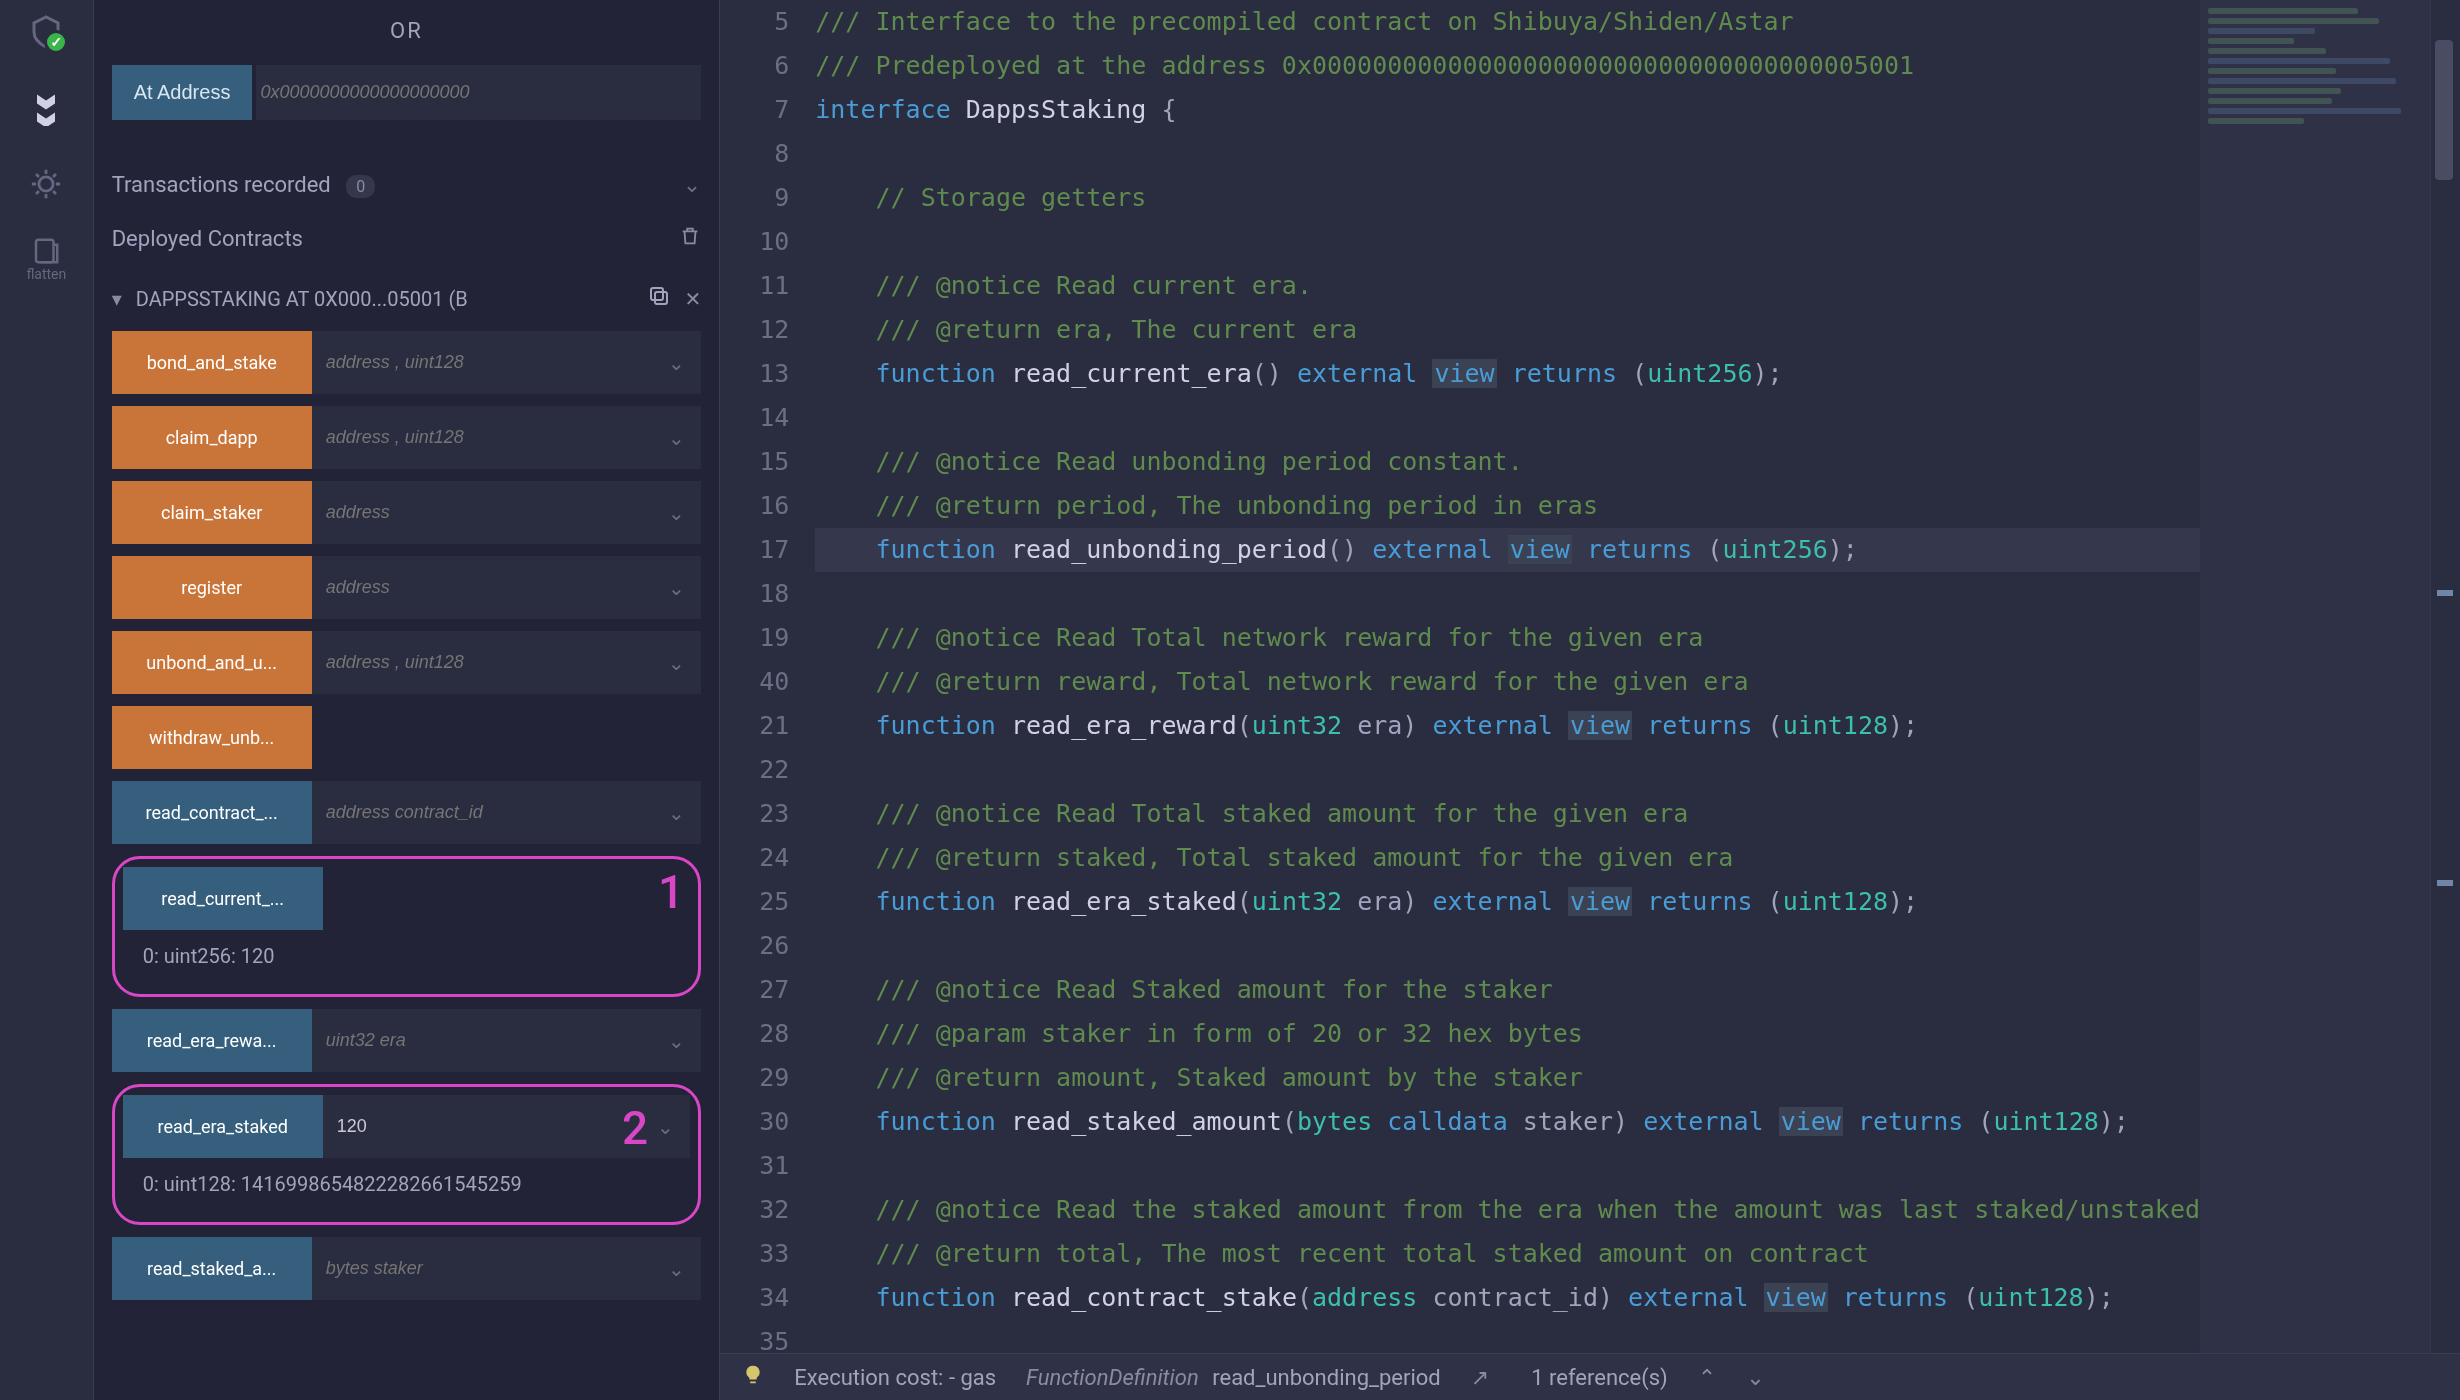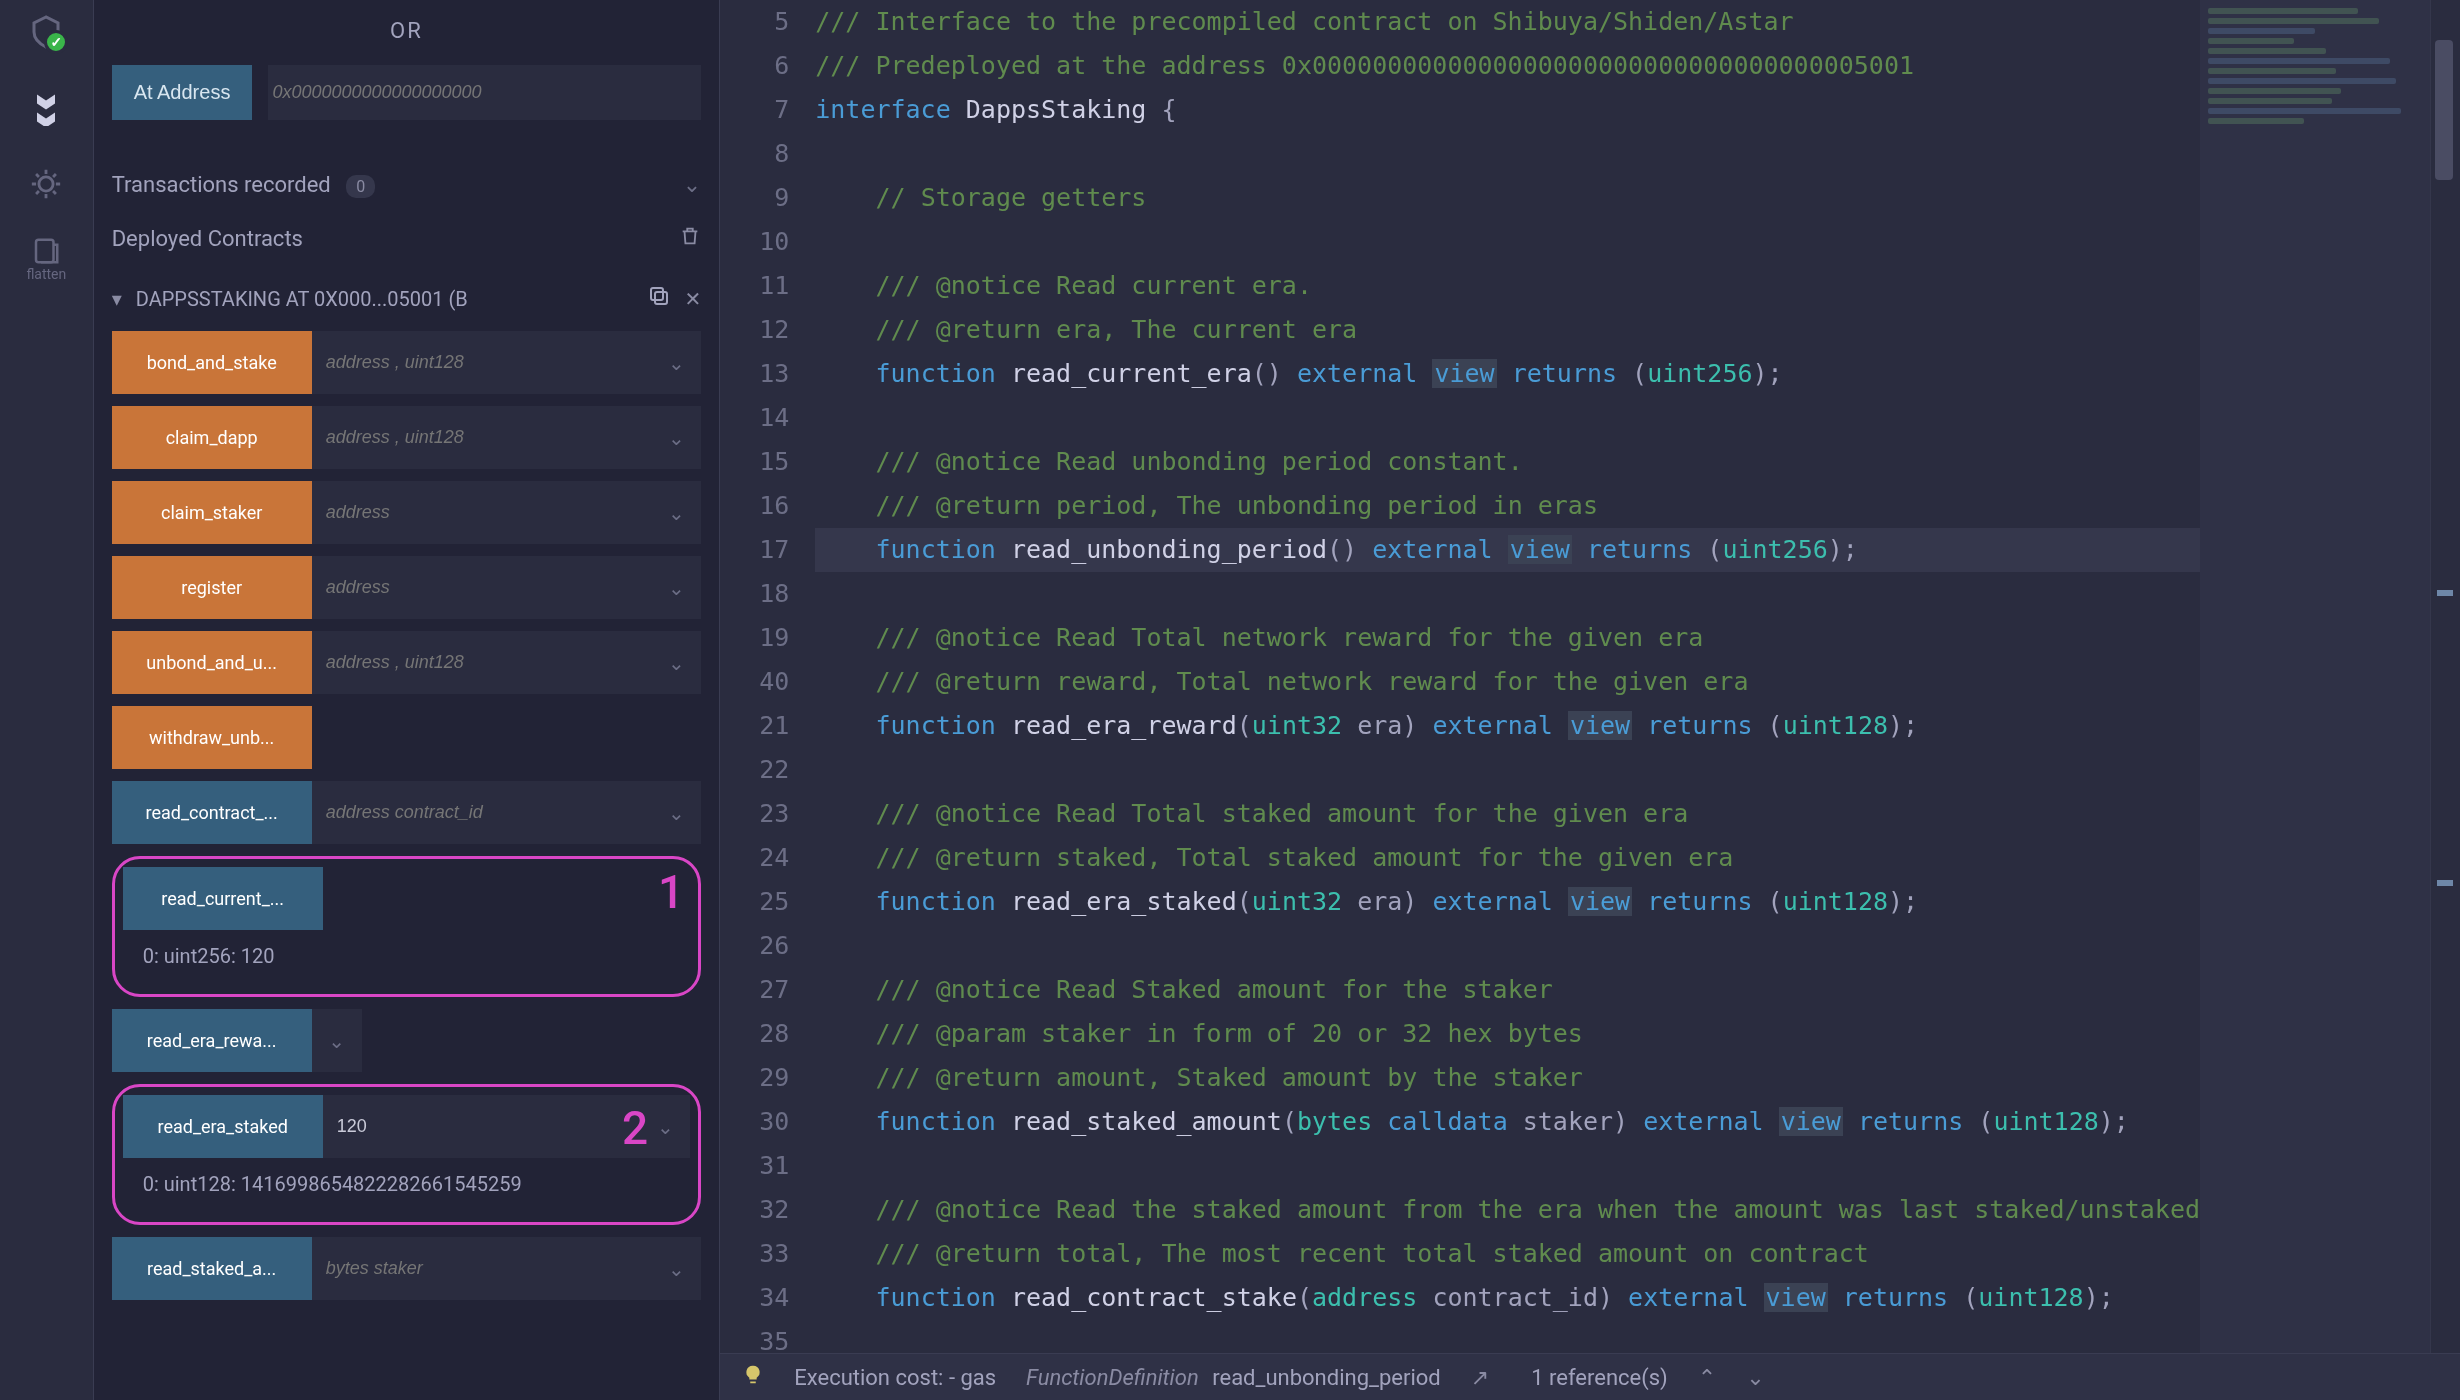--- a/index.html
+++ b/index.html
@@ -50,21 +50,21 @@
   .deploy-panel {
     width: 635px;
     background: #222336;
     border-right: 1px solid #3a3c52;
     padding: 0 18px;
     overflow-y: auto;
     font-size: 20px;
     position: relative;
   }
   .or-line { text-align:center; color:#a2a3bd; padding: 18px 0 22px; letter-spacing:2px; font-size:22px;}
-  .at-address-row { display:flex; gap:16px; margin-bottom: 38px;}
+  .at-address-row { display:flex; gap:4px; margin-bottom: 38px;}
   .btn-at-address {
     background:#355f7d; color:#d8e6f0;
     padding: 16px 22px; border:none; cursor:pointer;
     font-size:20px;
   }
   .input-at-address {
     flex:1; background:#2a2c3f; border:none; color:#8a8ba3;
     padding:0 4px; font-size:18px; font-style: italic;
   }
   .section-row {
@@ -291,20 +291,21 @@
       <div class="highlight-box">
         <div class="fn-row">
           <div class="fn-btn blue">read_current_...</div>
         </div>
         <div class="fn-result">0: uint256: 120</div>
         <div class="highlight-num">1</div>
       </div>
       <div>
         <div class="fn-row">
           <div class="fn-btn blue">read_era_rewa...</div>
+          <input class="fn-input" placeholder="uint32 era" style="">
           <div class="fn-chev">⌄</div>
         </div>
       </div>
       <div class="highlight-box">
         <div class="fn-row">
           <div class="fn-btn blue">read_era_staked</div>
           <input class="fn-input" value="120" style="font-style: normal; color: rgb(201, 202, 216);">
           <div class="fn-chev">⌄</div>
         </div>
         <div class="fn-result">0: uint128: 1416998654822282661545259</div>

